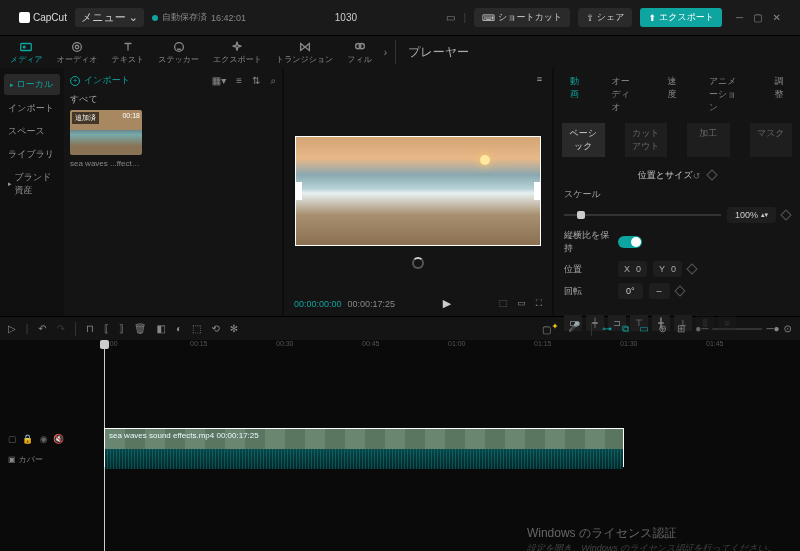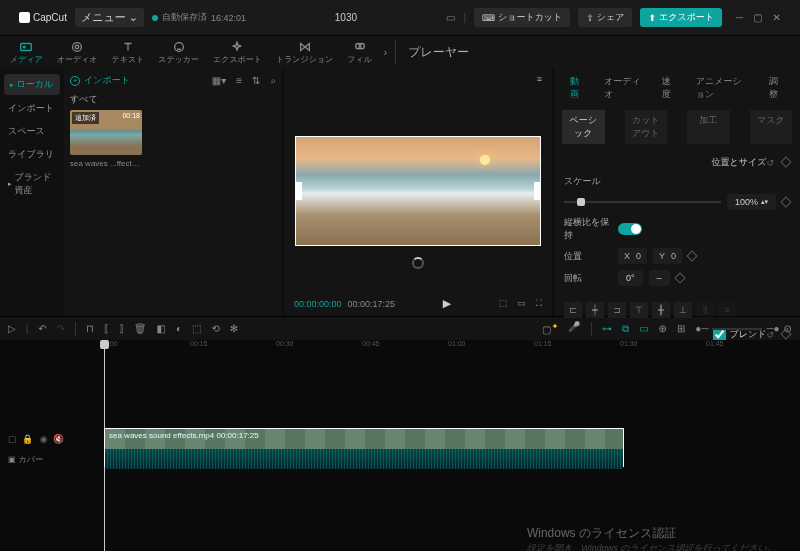--- a/index.html
+++ b/index.html
@@ -48,28 +48,28 @@
 .handle{position:absolute;width:7px;height:18px;background:#fff;}
 .handle.l{left:-1px;top:50%;transform:translateY(-50%);}
 .handle.r{right:-1px;top:50%;transform:translateY(-50%);}
 .spinner{position:absolute;bottom:-24px;left:50%;transform:translateX(-50%);width:12px;height:12px;border:2px solid #555;border-top-color:#ccc;border-radius:50%;}
 .player-ctrl{display:flex;align-items:center;padding:6px 10px;font-size:9px;color:#888;gap:6px;}
 .tc-tot{color:#0ea5a0;}
 .play-btn{margin:0 auto;color:#ccc;font-size:11px;}
 .pctrl-r{display:flex;gap:10px;color:#888;}
 
 .props{flex:1;background:#141414;display:flex;flex-direction:column;font-size:9px;min-width:0;}
-.ptabs{display:flex;gap:3px;padding:4px 8px 0;}
+.ptabs{display:flex;gap:16px;padding:4px 8px 0;}
 .ptab{padding:3px 8px;color:#888;font-size:9px;}
 .ptab.active{color:#0ea5a0;}
 .subtabs{display:flex;padding:6px 8px;gap:20px;}
 .subtab{flex:1;text-align:center;padding:4px;background:#1e1e1e;color:#666;font-size:9px;}
 .subtab.active{background:#2a2a2a;color:#ccc;}
 .section{padding:6px 10px;}
-.sec-hdr{display:flex;justify-content:flex-end;align-items:center;color:#ccc;margin-bottom:6px;}
+.sec-hdr{display:flex;justify-content:center;align-items:center;color:#ccc;margin-bottom:6px;}
 .sec-hdr .icons{display:flex;gap:8px;color:#666;}
 .row{display:flex;align-items:center;gap:6px;margin-bottom:6px;}
 .lbl{width:48px;color:#aaa;}
 .slider{flex:1;height:2px;background:#333;position:relative;}
 .slider .h{position:absolute;left:8%;top:-3px;width:8px;height:8px;background:#ccc;border-radius:2px;}
 .numbox{background:#1e1e1e;padding:3px 8px;border-radius:3px;color:#ccc;display:flex;align-items:center;gap:3px;}
 .diam{width:8px;height:8px;border:1px solid #555;transform:rotate(45deg);}
 .toggle{width:24px;height:12px;background:#0ea5a0;border-radius:6px;position:relative;}
 .toggle::after{content:"";position:absolute;right:1px;top:1px;width:10px;height:10px;background:#fff;border-radius:50%;}
 .xy{background:#1e1e1e;padding:3px 6px;border-radius:3px;display:flex;gap:6px;color:#aaa;}

